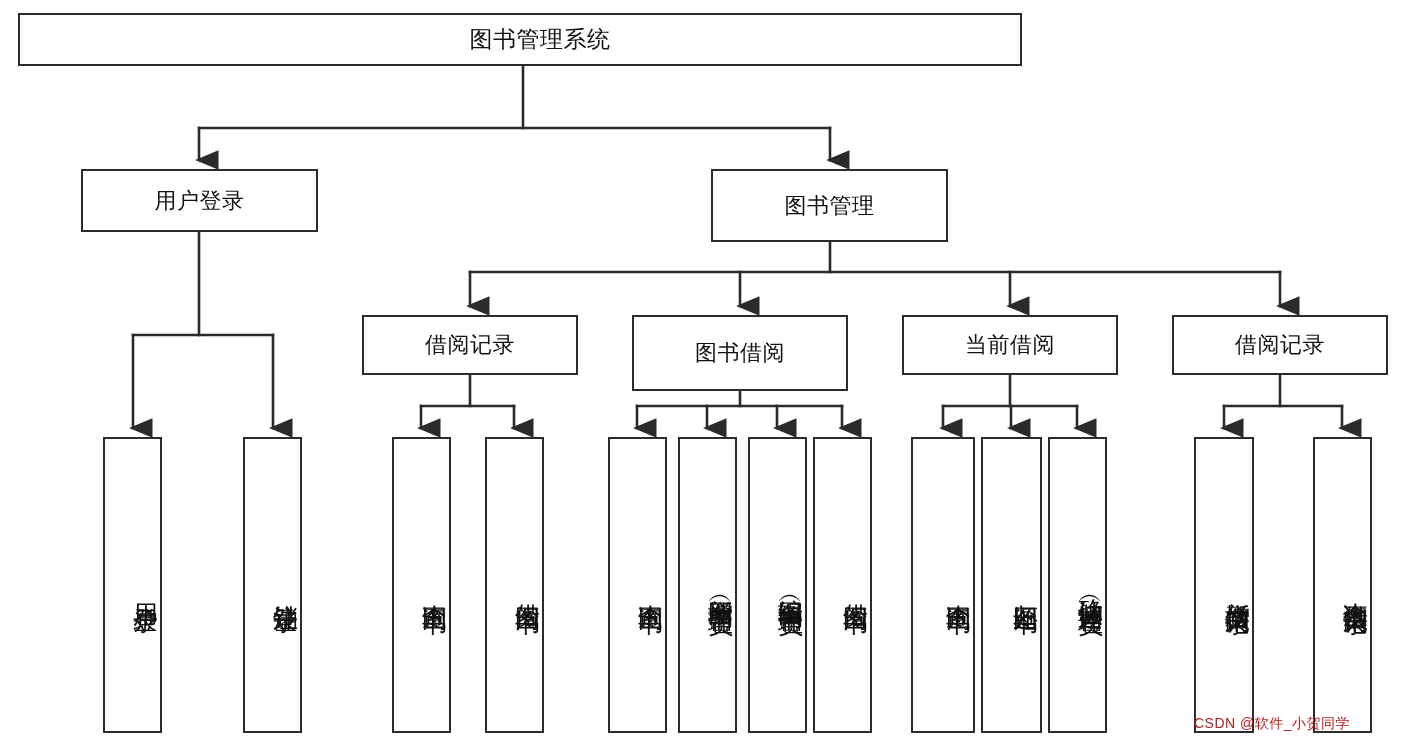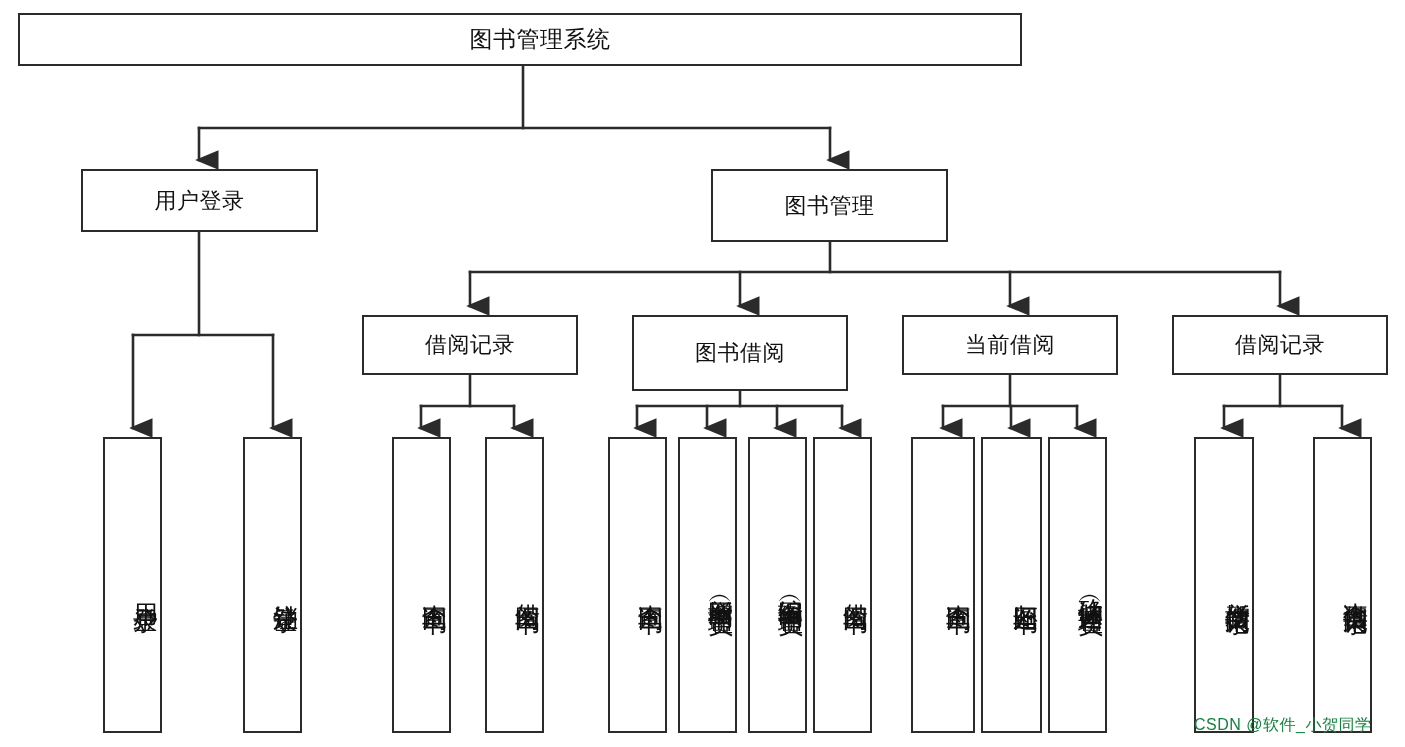--- a/index.html
+++ b/index.html
@@ -49,22 +49,22 @@
     padding-top: 6px;
     align-items: flex-start;
     justify-content: center;
   }
   .node.root {
     font-size: 23px;
     padding-left: 40px;
   }
   .watermark {
     position: absolute;
-    font-size: 16px;
-    color: #15803d;
+    font-size: 14px;
+    color: #b91c1c;
     white-space: nowrap;
     letter-spacing: 0.5px;
   }
 </style>
 </head>
 <body>
 
 <div id="canvas">
 
   <svg id="wires" viewBox="0 0 1405 747" xmlns="http://www.w3.org/2000/svg">

